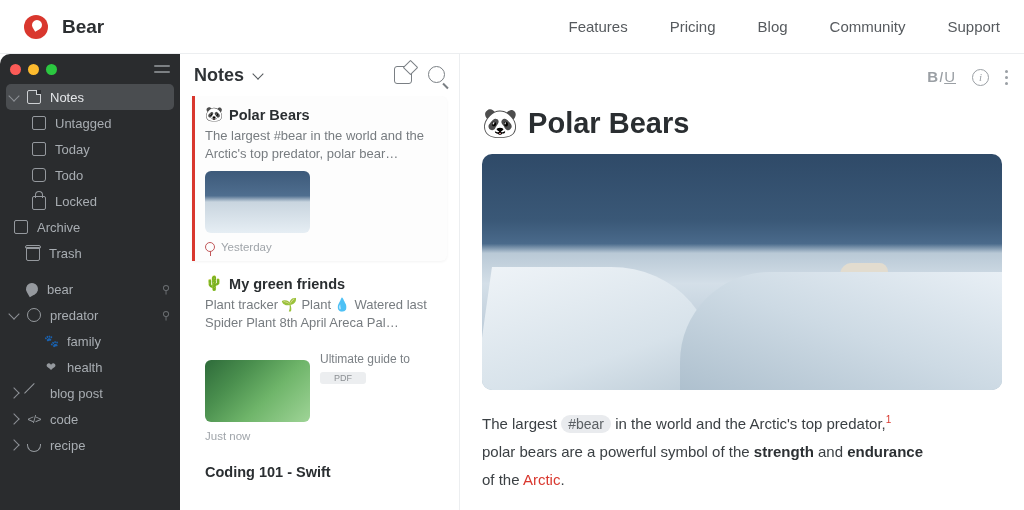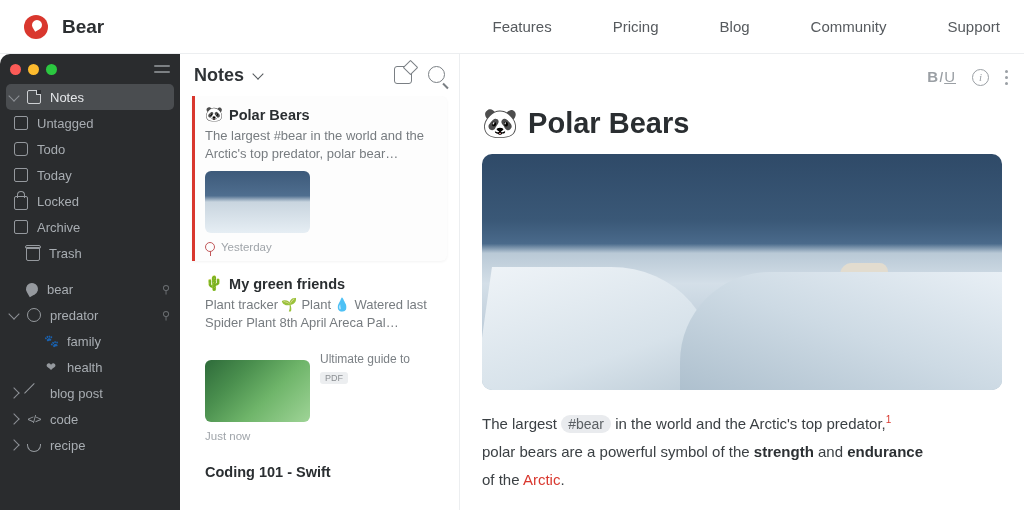--- a/index.html
+++ b/index.html
@@ -8,36 +8,36 @@
     --accent:#d9372e; --divider:#eceef0; --card:#f5f6f7; --tagbg:#e9ebee;
   }
   *{box-sizing:border-box;font-family:-apple-system,BlinkMacSystemFont,"Segoe UI",Helvetica,Arial,sans-serif}
   body{margin:0;background:var(--bg);color:var(--text);width:1024px;height:510px;overflow:hidden}
 
   
   .site-header{height:54px;display:flex;align-items:center;padding:0 24px;border-bottom:1px solid var(--divider)}
   .logo{width:24px;height:24px;background:var(--accent);border-radius:50%;position:relative}
   .logo::after{content:"";position:absolute;top:5px;left:8px;width:10px;height:10px;background:#fff;border-radius:50% 50% 50% 0;transform:rotate(-30deg)}
   .brand{font-weight:600;font-size:19px;margin-left:14px;color:#2c2f32}
-  .site-nav{margin-left:auto;display:flex;gap:61px;color:#565a5e;font-size:15px}
+  .site-nav{margin-left:auto;display:flex;gap:42px;color:#565a5e;font-size:15px}
   .site-nav span{cursor:pointer}
 
   
   .app{display:flex;height:456px}
   .sidebar{width:180px;background:var(--sidebar);color:var(--text-muted);font-size:13px;display:flex;flex-direction:column;border-radius:10px 0 0 0;overflow:hidden}
   .win-controls{height:30px;display:flex;align-items:center;padding:0 10px;gap:7px}
   .dot{width:11px;height:11px;border-radius:50%}
   .dot.r{background:#fc5b57}.dot.y{background:#fdbb2e}.dot.g{background:#2bc840}
   .slider-icon{margin-left:auto;width:16px;height:12px;opacity:.7;position:relative}
   .slider-icon::before,.slider-icon::after{content:"";position:absolute;left:0;right:0;height:2px;background:#9fa4a8;border-radius:2px}
   .slider-icon::before{top:2px}.slider-icon::after{bottom:2px}
 
   .side-item,.tag-item{display:flex;align-items:center;height:26px;padding:0 10px;gap:9px;cursor:pointer;white-space:nowrap}
   .side-item.sel{background:var(--sidebar-sel);color:#e5e7ea;border-radius:5px;margin:0 6px;padding:0 4px 0 4px}
-  .side-item.sub,.tag-item.sub{padding-left:14px}
+  .side-item.sub,.tag-item.sub{padding-left:32px}
   .chev{width:8px;height:8px;border-left:1.6px solid #8d9196;border-bottom:1.6px solid #8d9196;transform:rotate(-45deg);margin-top:-3px}
   .chev.right{transform:rotate(-135deg);margin-top:0}
   .ico{width:14px;height:14px;flex-shrink:0;opacity:.85;position:relative}
   .ico.note{border:1.4px solid currentColor;border-radius:2px}
   .ico.note::after{content:"";position:absolute;right:-1px;top:-1px;width:4px;height:4px;background:var(--sidebar);border-left:1.4px solid currentColor;border-bottom:1.4px solid currentColor}
   .ico.tag{border:1.4px solid currentColor;border-radius:2px}
   .ico.check{border:1.4px solid currentColor;border-radius:3px}
   .ico.cal{border:1.4px solid currentColor;border-radius:2px}
   .ico.lock{border:1.4px solid currentColor;border-radius:2px;margin-top:3px}
   .ico.lock::before{content:"";position:absolute;top:-6px;left:2px;right:2px;height:6px;border:1.4px solid currentColor;border-bottom:none;border-radius:5px 5px 0 0}
@@ -68,21 +68,21 @@
   .note-list{flex:1;overflow:hidden;padding:0 12px}
   .note-card{border-left:3px solid transparent;padding:10px 10px 8px 10px;margin-bottom:4px}
   .note-card.sel{border-left-color:var(--accent);background:#fdfdfd;border-radius:0 6px 6px 0;box-shadow:0 1px 3px rgba(0,0,0,.05)}
   .note-title{font-weight:600;font-size:14.5px;color:#2a2e31;display:flex;align-items:center;gap:6px}
   .panda{display:inline-block}
   .note-preview{font-size:13px;color:var(--text-light);line-height:1.4;margin-top:4px;max-height:36px;overflow:hidden}
   .thumb{margin-top:8px;width:105px;height:62px;border-radius:6px;background:linear-gradient(180deg,#3d5a7a 0%,#4f6e8f 40%,#c9d5df 50%,#e6eef4 100%)}
   .thumb.plants{background:linear-gradient(135deg,#2e6b3a 0%,#4a8f4e 30%,#6fb56a 60%,#9fd497 100%)}
   .attach-row{display:flex;gap:10px;margin-top:20px}
   .attach-meta{font-size:12px;color:#7b8085}
-  .pdf{display:inline-block;font-size:9px;color:#8b8f93;background:#eceef0;border-radius:3px;padding:1px 5px;margin-top:6px}
+  .pdf{display:inline-block;font-size:9px;color:#8b8f93;background:#eceef0;border-radius:3px;padding:1px 14px;margin-top:6px}
   .note-footer{margin-top:8px;display:flex;align-items:center;gap:6px;font-size:11.5px;color:#a0a5aa}
   .pinico{width:10px;height:10px;border:1.2px solid #c2585a;border-radius:50%;position:relative}
   .pinico::after{content:"";position:absolute;bottom:-5px;left:3.5px;width:1.2px;height:5px;background:#c2585a}
 
   
   .editor{flex:1;padding:0 22px;overflow:hidden;position:relative}
   .editor-tools{position:absolute;top:14px;right:16px;display:flex;align-items:center;gap:16px;color:#9a9fa4}
   .biu{font-family:Georgia,serif;font-size:15px;letter-spacing:1px}
   .biu .b{font-weight:bold}.biu .i{font-style:italic}.biu .u{text-decoration:underline}
   .info{width:17px;height:17px;border:1.6px solid currentColor;border-radius:50%;text-align:center;font-size:11px;line-height:15px;font-family:Georgia,serif;font-style:italic}
@@ -128,26 +128,26 @@
     <div class="side-item sel">
       <span class="chev"></span>
       <span class="ico note"></span>
       <span>Notes</span>
     </div>
     <div class="side-item sub">
       <span class="ico tag"></span>
       <span>Untagged</span>
     </div>
     <div class="side-item sub">
+      <span class="ico cal"></span>
+      <span>Today</span>
+    </div>
+    <div class="side-item sub">
       <span class="ico check"></span>
       <span>Todo</span>
-    </div>
-    <div class="side-item sub">
-      <span class="ico cal"></span>
-      <span>Today</span>
     </div>
     <div class="side-item sub">
       <span class="ico lock"></span>
       <span>Locked</span>
     </div>
     <div class="side-item" style="padding-left:14px">
       <span class="ico archive"></span>
       <span>Archive</span>
     </div>
     <div class="side-item" style="padding-left:26px">

